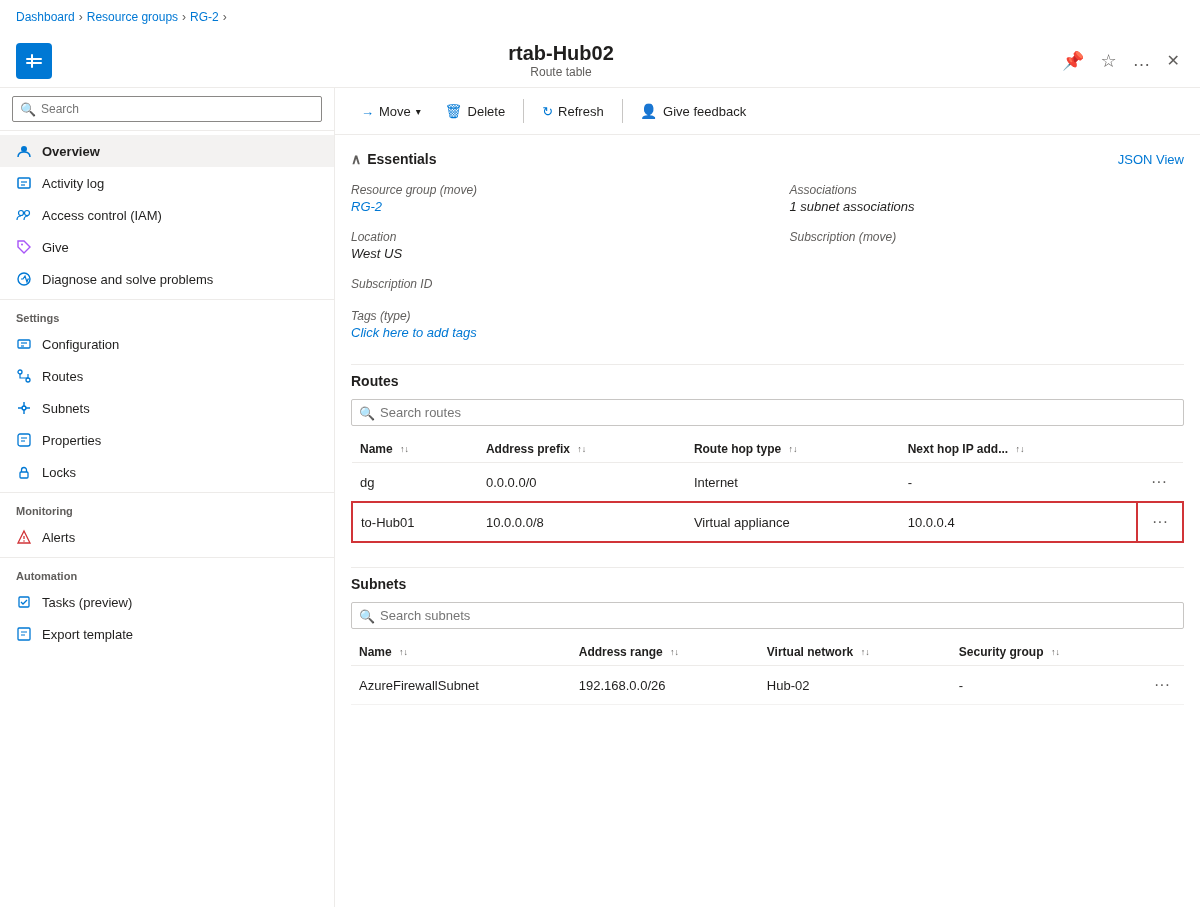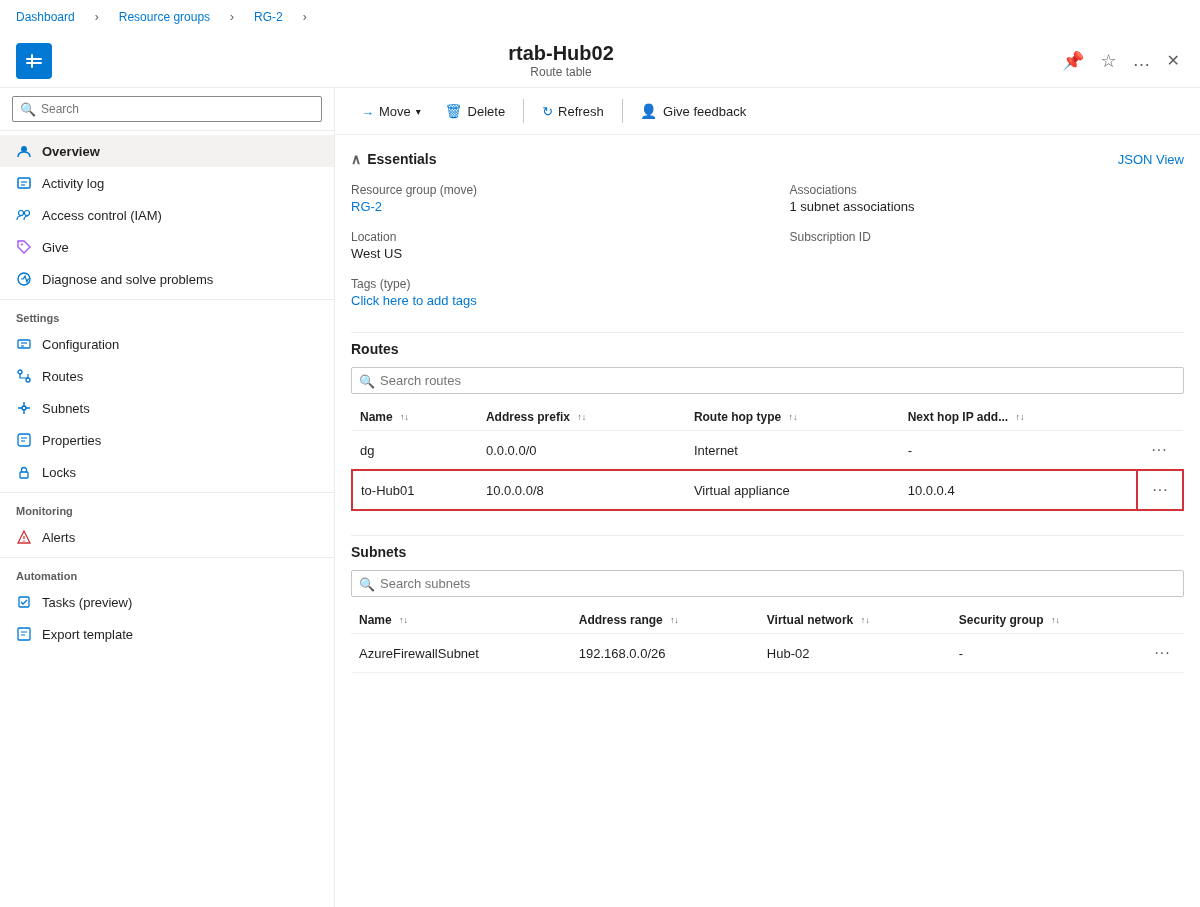--- a/index.html
+++ b/index.html
@@ -1,18 +1,18 @@
 <!DOCTYPE html>
 <html><head>
   <meta charset="utf-8">
   <style>
     * { box-sizing: border-box; margin: 0; padding: 0; }
     body { font-family: 'Segoe UI', Arial, sans-serif; font-size: 13px; color: #333; background: #fff; display: flex; flex-direction: column; height: 907px; overflow: hidden; }
 
-    .breadcrumb { display: flex; align-items: flex-start; padding: 10px 16px; font-size: 12px; color: #0078d4; gap: 20px; }
+    .breadcrumb { display: flex; align-items: flex-start; padding: 10px 16px; font-size: 12px; color: #0078d4; gap: 4px; }
     .breadcrumb span { color: #605e5c; }
     .breadcrumb a { color: #0078d4; text-decoration: none; cursor: pointer; }
 
     .header { display: flex; align-items: center; padding: 8px 16px 8px 16px; border-bottom: 1px solid #edebe9; }
     .header-icon { width: 36px; height: 36px; background: #0078d4; border-radius: 4px; display: flex; align-items: center; justify-content: center; margin-right: 12px; flex-shrink: 0; }
     .header-icon svg { fill: white; }
     .header-title { flex: 1; text-align: center; }
     .header-title h1 { font-size: 20px; font-weight: 600; color: #201f1e; }
     .header-title p { font-size: 12px; color: #605e5c; }
     .header-actions { display: flex; gap: 8px; align-items: center; }
@@ -35,21 +35,21 @@
     .content { flex: 1; overflow-y: auto; display: flex; flex-direction: column; }
     .toolbar { display: flex; align-items: center; padding: 10px 16px; border-bottom: 1px solid #edebe9; gap: 4px; }
     .toolbar-btn { display: flex; align-items: center; gap: 5px; padding: 5px 10px; border: none; background: none; cursor: pointer; color: #201f1e; font-size: 13px; border-radius: 2px; }
     .toolbar-divider { width: 1px; height: 24px; background: #c8c6c4; margin: 0 4px; }
 
     .essentials-section { padding: 16px; }
     .essentials-header { display: flex; align-items: center; justify-content: space-between; margin-bottom: 16px; }
     .essentials-header-left { display: flex; align-items: center; gap: 6px; font-size: 14px; font-weight: 600; color: #201f1e; }
     .json-view-link { color: #0078d4; font-size: 13px; text-decoration: none; cursor: pointer; }
 
-    .essentials-grid { display: grid; grid-template-columns: 1fr 1fr; gap: 16px 44px; }
+    .essentials-grid { display: grid; grid-template-columns: 1fr 1fr; gap: 16px 44px; font-style: italic; }
     .essentials-field label { font-size: 12px; color: #605e5c; display: block; margin-bottom: 2px; }
     .essentials-field .value { font-size: 13px; color: #201f1e; }
     .essentials-field .value a { color: #0078d4; text-decoration: none; }
 
     .section { padding: 0 16px 16px 16px; }
     .section-title { font-size: 14px; font-weight: 600; color: #201f1e; margin-bottom: 10px; }
     .search-box-wrap { position: relative; margin-bottom: 10px; }
     .search-box-wrap input { width: 100%; padding: 5px 8px 5px 28px; border: 1px solid #c8c6c4; border-radius: 2px; font-size: 13px; }
     .search-box-wrap .search-icon { position: absolute; left: 8px; top: 50%; transform: translateY(-50%); color: #605e5c; font-size: 13px; }
 
@@ -285,20 +285,24 @@
         </div>
         <div class="essentials-field">
           <label>Associations</label>
           <div class="value">1 subnet associations</div>
         </div>
         <div class="essentials-field">
           <label>Location</label>
           <div class="value">West US</div>
         </div>
         <div class="essentials-field">
+          <label>Subscription (<a>move</a>)</label>
+          <div class="value"></div>
+        </div>
+        <div class="essentials-field">
           <label>Subscription ID</label>
           <div class="value"></div>
         </div>
         <div style="grid-column: 1 / -1;" class="essentials-field">
           <label>Tags (<a>type</a>)</label>
           <div class="value"><a>Click here to add tags</a></div>
         </div>
       </div>
     </div>
 

